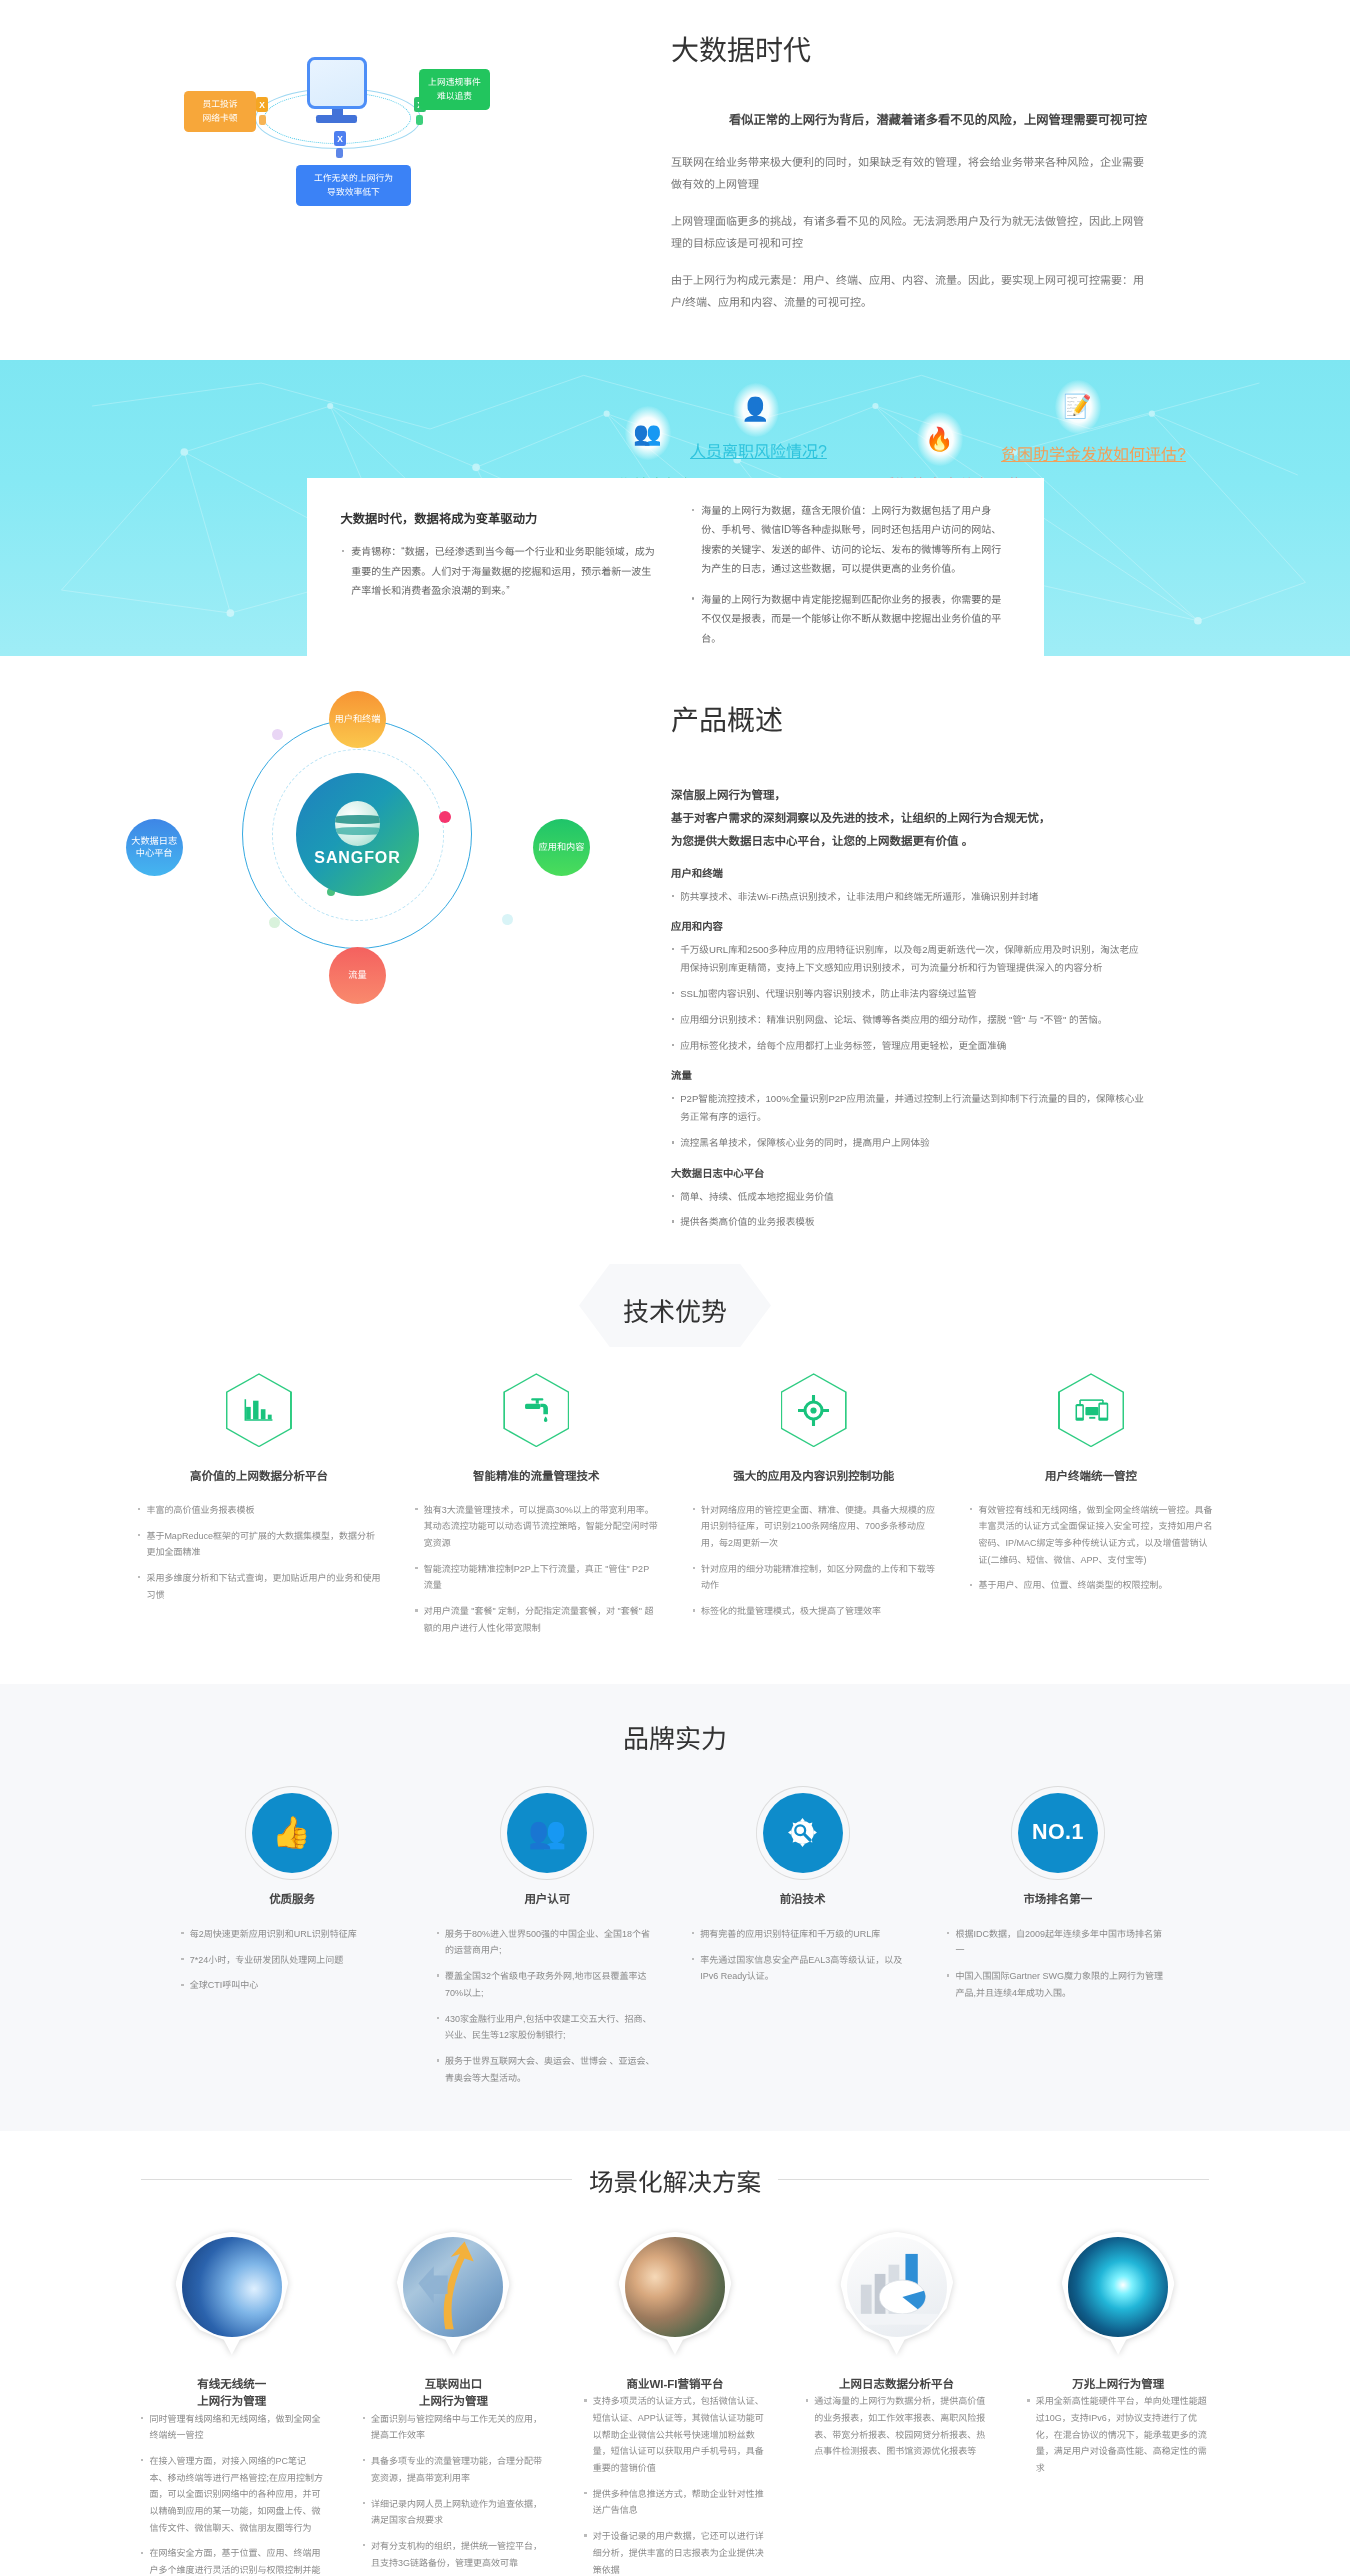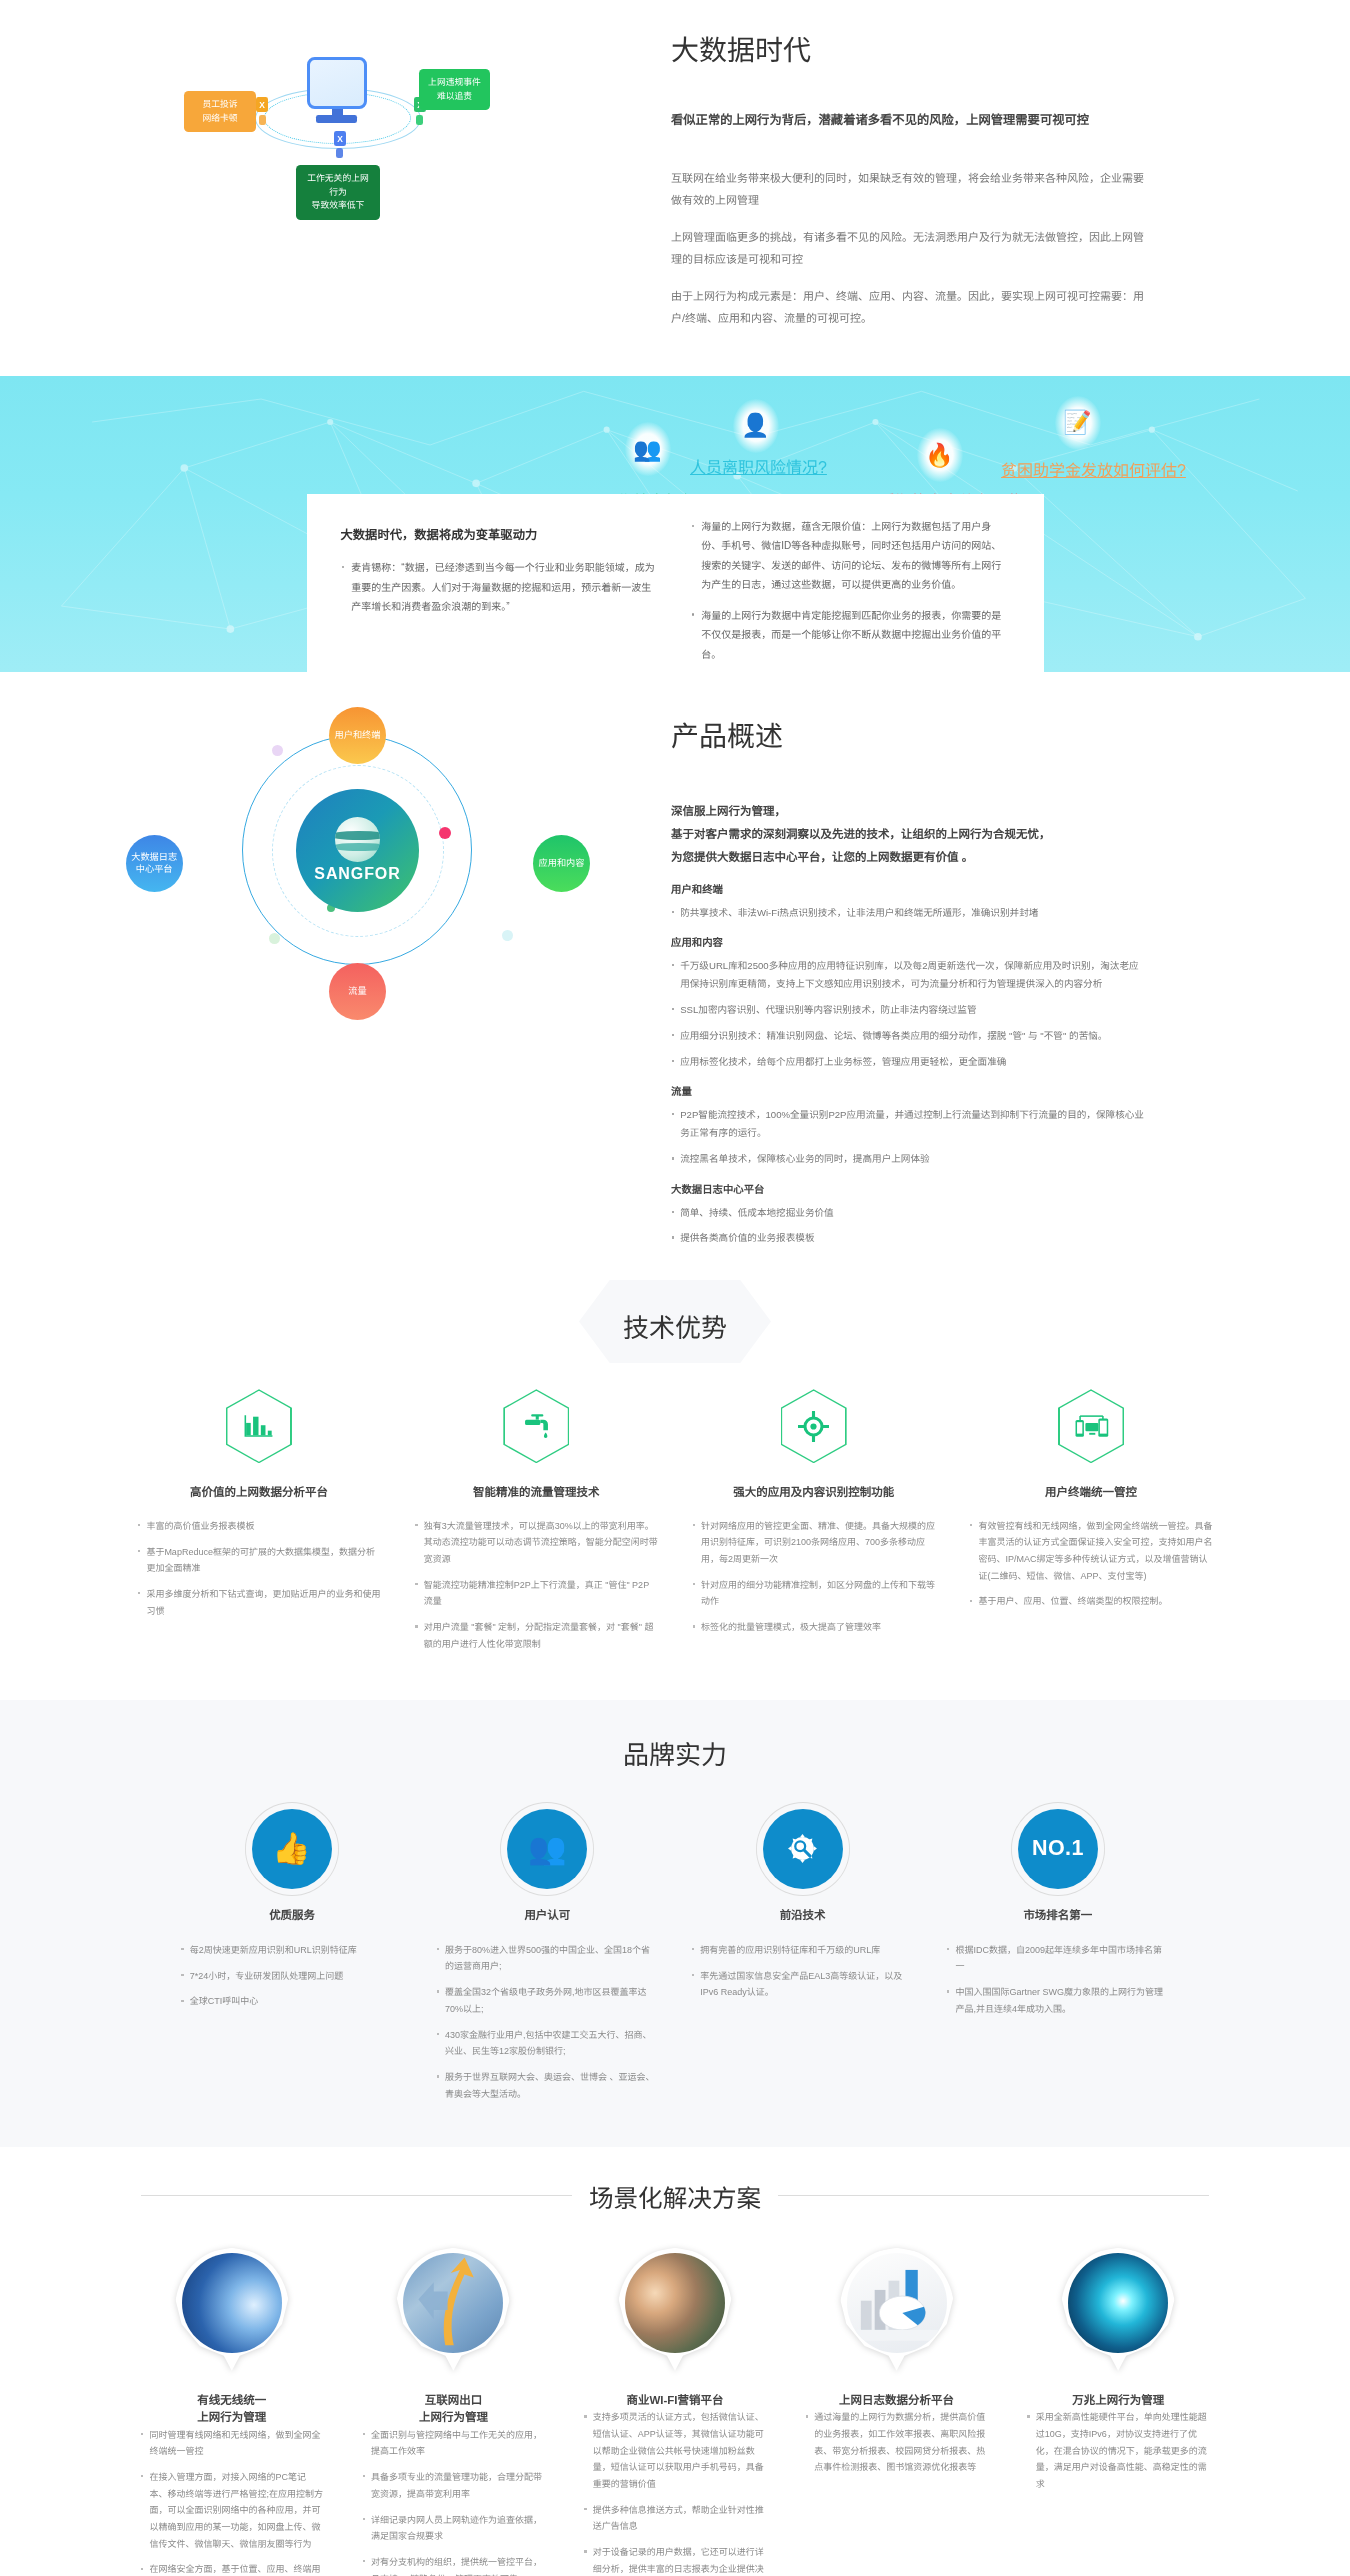--- a/index.html
+++ b/index.html
@@ -11,21 +11,21 @@
     -webkit-font-smoothing: antialiased;
   }
   .page { width: 1350px; overflow: hidden; position: relative; }
 
   
   .sec-demand { padding: 14px 0 31px; background:#fff; }
   .sec-demand .inner { width: 1114px; margin: 0 auto; display: flex; }
   .demand-figure { width: 553px; position: relative; height: 230px; flex:none;}
   .demand-text { width: 476px; padding-top: 14px; }
   .demand-title { font-size: 28px; color:#333; font-weight:400; margin-bottom: 43px;}
-  .demand-lead { font-size: 12.3px; font-weight: bold; color: #444; margin-bottom: 36px; line-height: 1.6;}
+  .demand-lead { font-size: 12.3px; font-weight: bold; color: #444; margin-bottom: 20px; line-height: 1.6; text-align: right;}
   .demand-p { font-size: 11px; color: #777; line-height: 2.0; margin-bottom: 15.4px;}
 
   
   .ill { position:absolute; }
   .monitor {
     left: 189px; top: 43px; width: 60px; height: 52px;
     border: 3.1px solid #4d8ef7; border-radius: 7.7px;
     background: linear-gradient(160deg,#e9f4ff,#d9ecfd);
   }
   .mon-stand { left: 198px; top: 101px; width: 41px; height: 7.7px; background:#4272d8; border-radius:2.3px;}
@@ -37,21 +37,21 @@
   .node.orange { background:#f5a623; left:138px; top:83px;}
   .node.green  { background:#2dc26b; left:296px; top:83px;}
   .node.blue   { background:#4d7ff0; left:216px; top:117px;}
   .dot { width: 7px; height: 10px; border-radius: 2.3px; }
   .dot.o { background:#f6b455; left:141px; top:101px;}
   .dot.g { background:#3ccf7b; left:298px; top:101px;}
   .dot.b { background:#5d86e8; left:218px; top:134px;}
   .bubble { border-radius:4.6px; color:#fff; font-size:8.8px; text-align:center; padding:7px 7.7px; line-height:1.55; font-weight:500;}
   .bubble.orange { background:#f7a73a; left:66px; top:77px; width:72px;}
   .bubble.green  { background:#22c55e; left:301px; top:55px; width:71px;}
-  .bubble.blue   { background:#15803d; left:178px; top:151px; width:84px;}
+  .bubble.blue   { background:#3b82f6; left:178px; top:151px; width:115px;}
 
   
   .sec-banner {
     position: relative;
     background: linear-gradient(180deg,#7ee6f2 0%, #86e9f4 40%, #9fedf6 100%);
     padding: 18.4px 0 18.4px;
     overflow: hidden;
     height: 296px;
   }
   .net-svg { position:absolute; inset:0; width:100%; height:100%; opacity:.55;}

